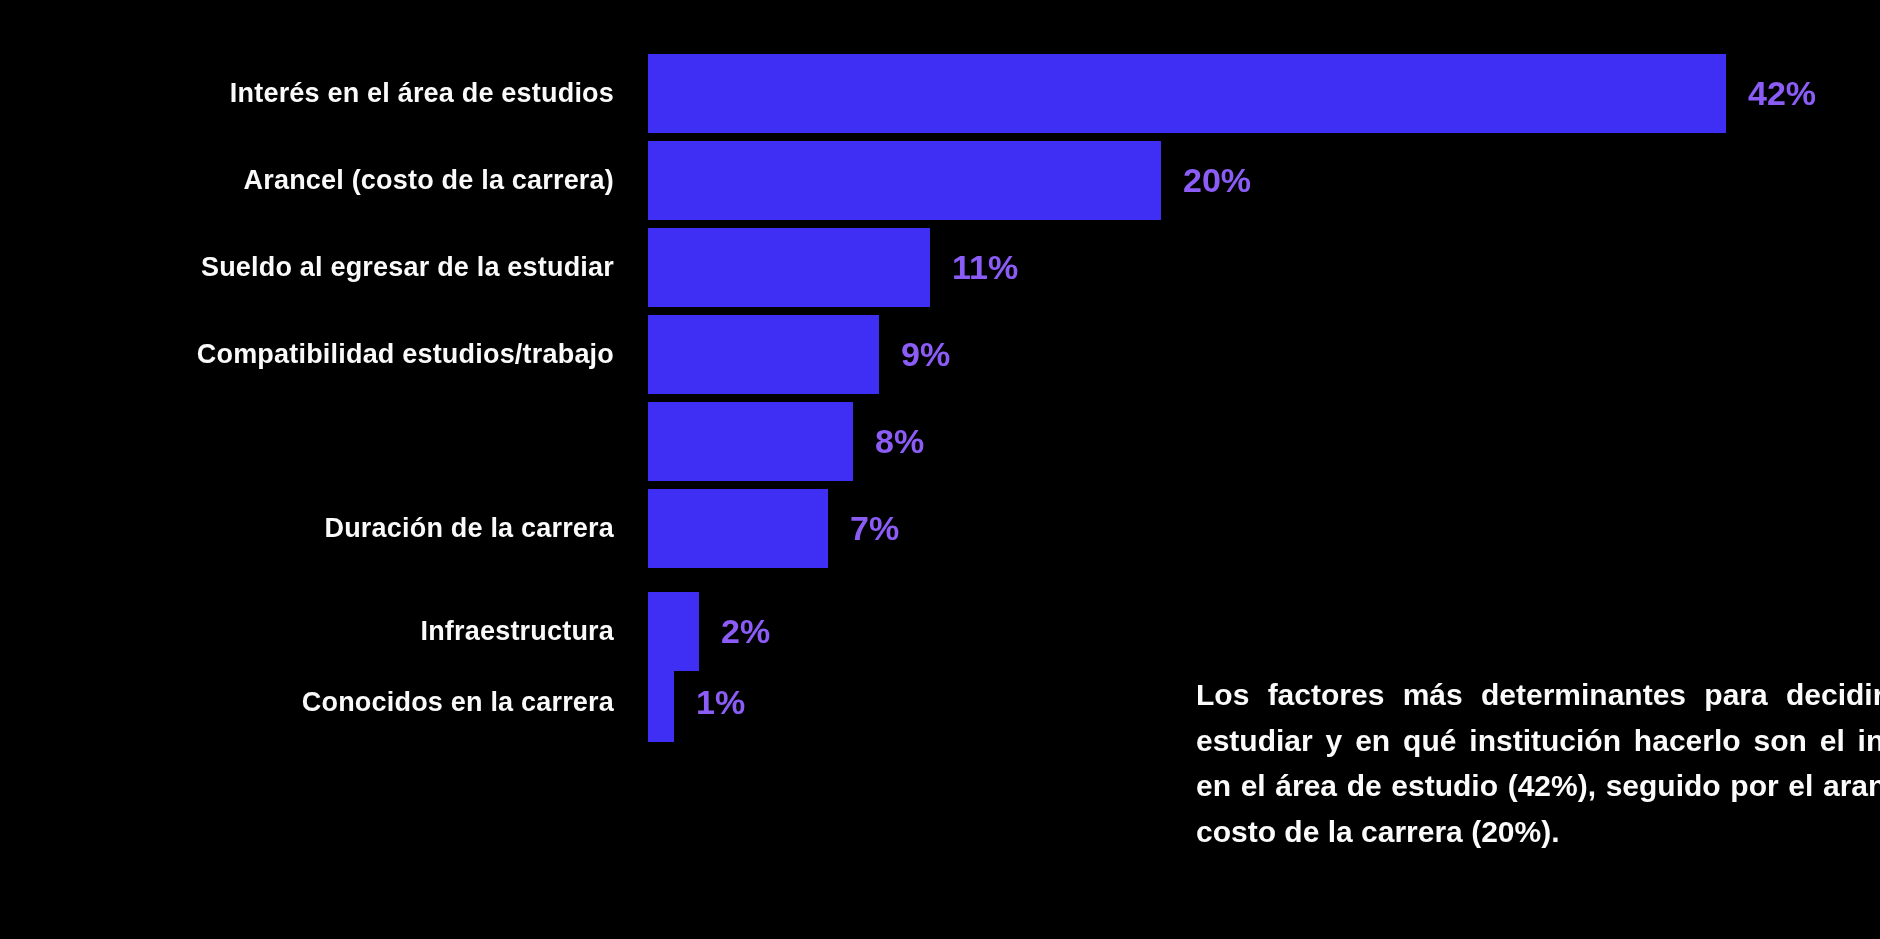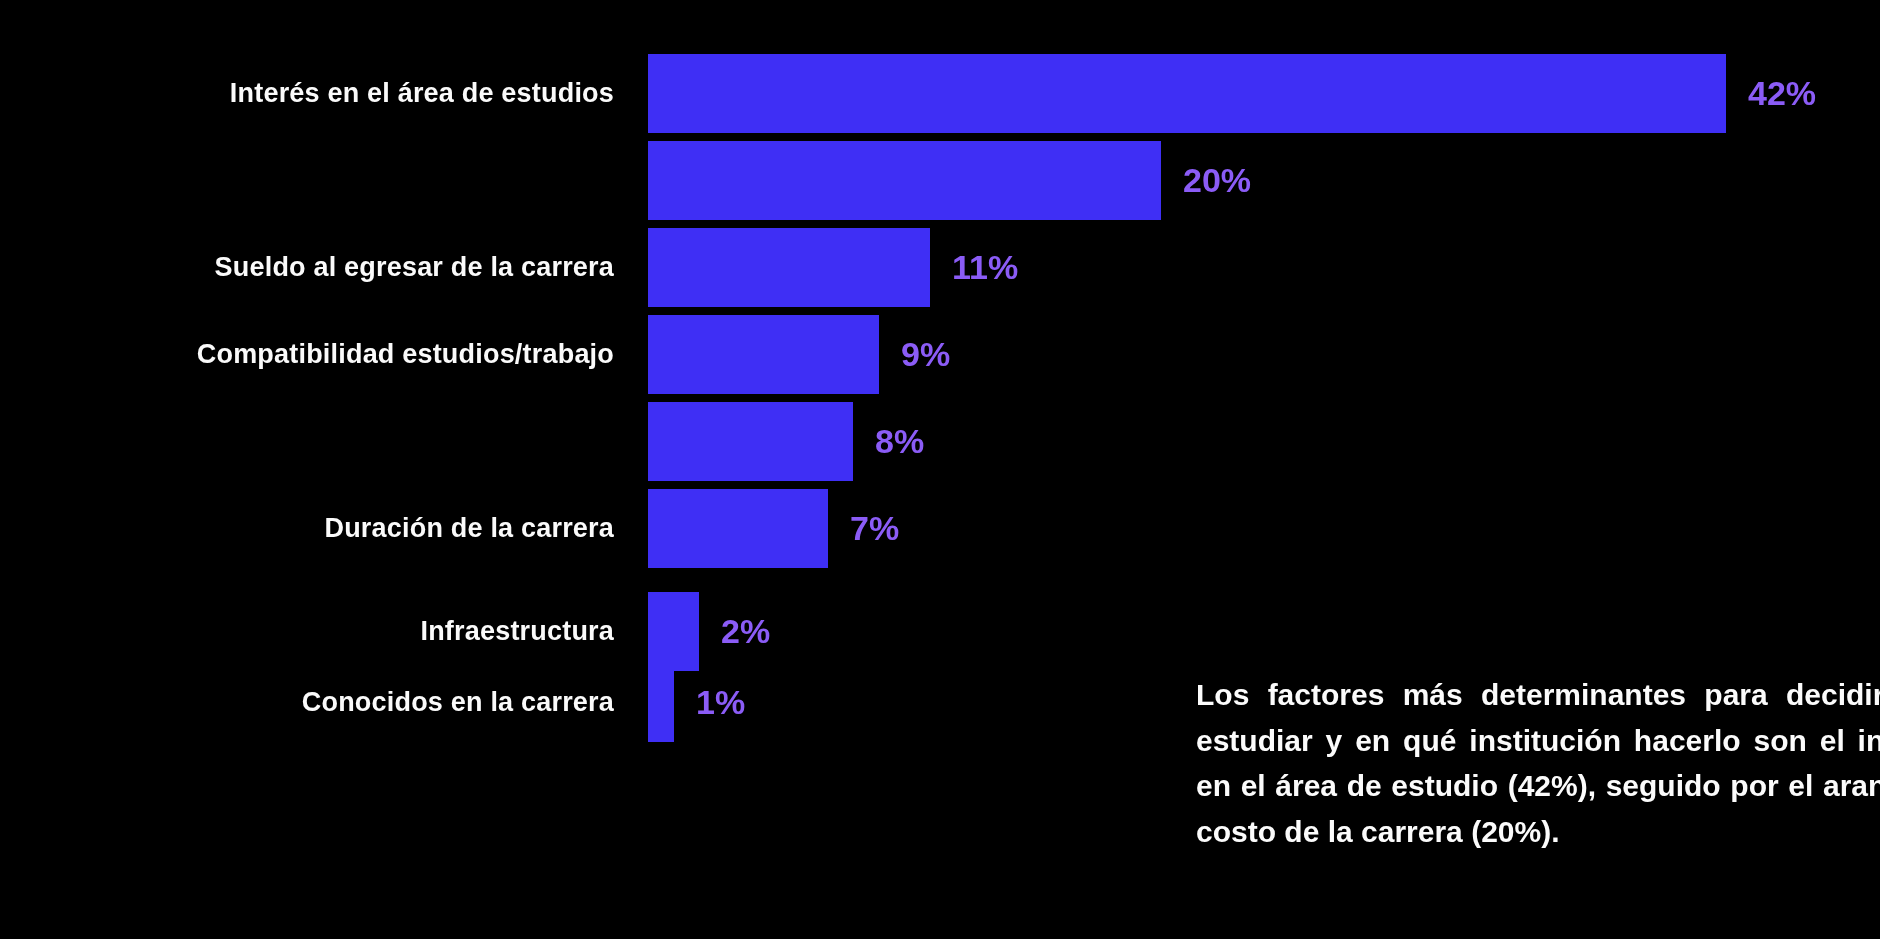--- a/index.html
+++ b/index.html
@@ -91,27 +91,28 @@
 
 <div id="chart-root">
     <div class="bar-row" style="top: 50px;">
       <div class="cat-label">Interés en el área de estudios</div>
       <div class="bar-track">
         <div class="bar" style="width: 1078px; background: rgb(63, 47, 245);"></div>
       </div>
       <div class="bar-value" style="left: 1748px; top: 26px;">42%</div>
     </div>
     <div class="bar-row" style="top: 137px;">
+      <div class="cat-label">Arancel (costo de la carrera)</div>
       <div class="bar-track">
         <div class="bar" style="width: 513px; background: rgb(63, 47, 245);"></div>
       </div>
       <div class="bar-value" style="left: 1183px; top: 26px;">20%</div>
     </div>
     <div class="bar-row" style="top: 224px;">
-      <div class="cat-label">Sueldo al egresar de la carrera</div>
+      <div class="cat-label">Sueldo al egresar de la estudiar</div>
       <div class="bar-track">
         <div class="bar" style="width: 282px; background: rgb(63, 47, 245);"></div>
       </div>
       <div class="bar-value" style="left: 952px; top: 26px;">11%</div>
     </div>
     <div class="bar-row" style="top: 311px;">
       <div class="cat-label">Compatibilidad estudios/trabajo</div>
       <div class="bar-track">
         <div class="bar" style="width: 231px; background: rgb(63, 47, 245);"></div>
       </div>

